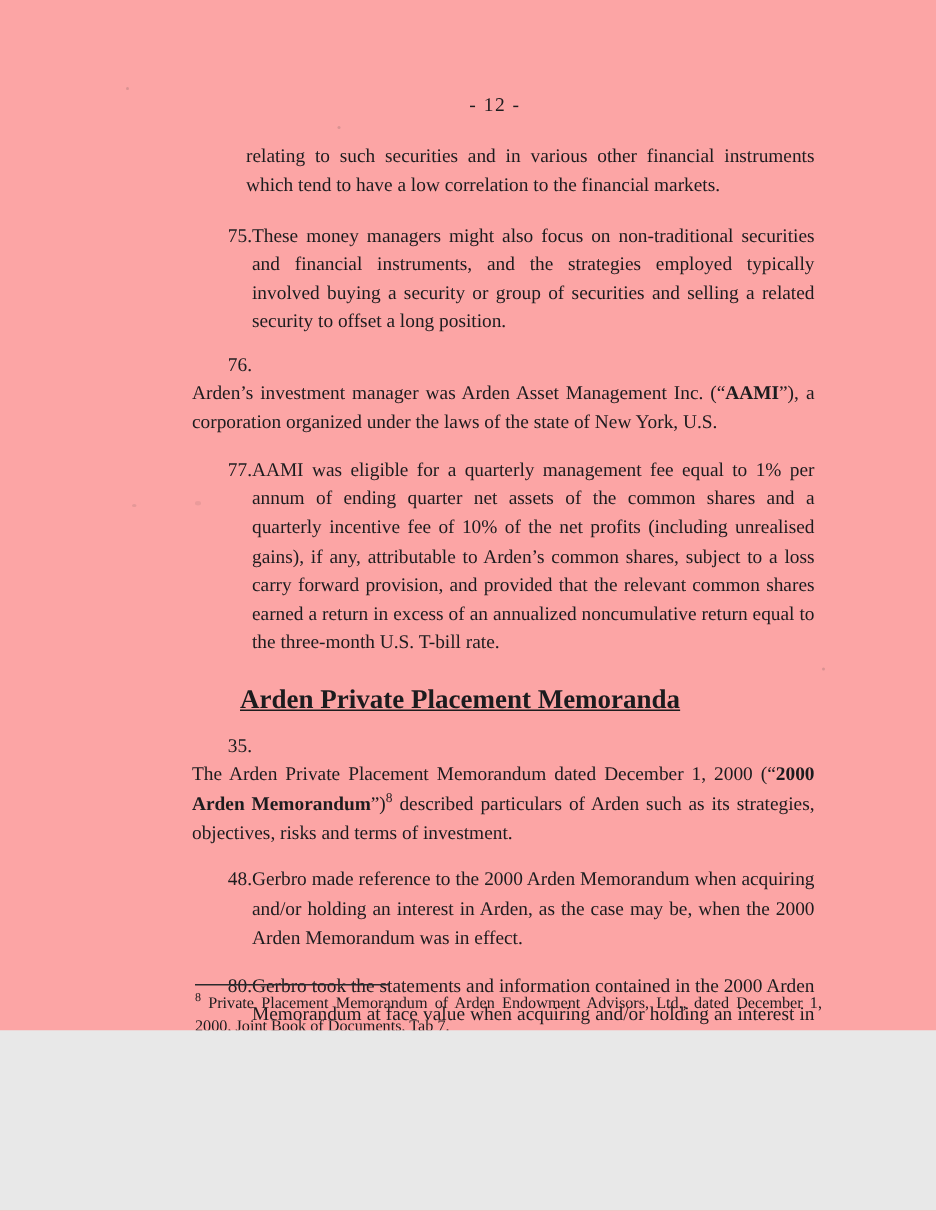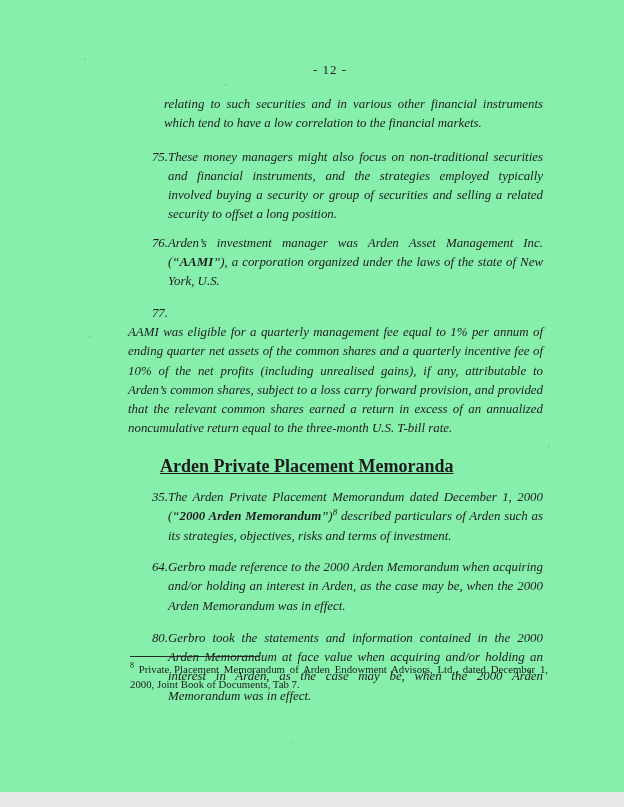--- a/index.html
+++ b/index.html
@@ -3,22 +3,22 @@
 <meta charset="utf-8">
 <style>
   html, body {
     margin: 0;
     padding: 0;
     background: #e8e8e8;
   }
   .page {
     position: relative;
     width: 624px;
-    height: 792px;
-    background: #86efac;
+    height: 687px;
+    background: #fca5a5;
     font-family: "Liberation Serif", "DejaVu Serif", serif;
     color: #1c1c1e;
     overflow: hidden;
   }
   .page-number {
     position: absolute;
     top: 62px;
     left: 0;
     width: 100%;
     padding-left: 36px;
@@ -30,42 +30,41 @@
   .content {
     position: absolute;
     top: 95px;
     left: 128px;
     width: 415px;
   }
   .body-text {
     font-size: 12.9px;
     line-height: 19.3px;
     text-align: justify;
-    font-style: italic;
   }
   .cont-para {
     margin-left: 36px;
     margin-bottom: 14px;
   }
   .para {
     display: flex;
     align-items: flex-start;
   }
   .para-num {
     width: 40px;
     flex-shrink: 0;
     text-align: right;
   }
   .para-body {
     flex: 1;
   }
   .mb-9  { margin-bottom: 9px; }
-  .mb-12 { margin-bottom: 12px; }
+  .mb-12 { margin-bottom: 12px; flex-direction: column; }
   .mb-13 { margin-bottom: 13px; }
-  .mb-18 { margin-bottom: 18px; flex-direction: column; }
+  .mb-18 { margin-bottom: 18px; }
   .section-heading {
     margin-left: 32px;
     margin-bottom: 12px;
     font-weight: bold;
     text-decoration: underline;
     font-size: 18px;
     line-height: 19.3px;
     text-align: left;
   }
   sup.fn-ref {
@@ -134,21 +133,21 @@
     </div>
 
     <div class="section-heading">Arden Private Placement Memoranda</div>
 
     <div class="para body-text mb-12">
       <span class="para-num">35.</span>
       <span class="para-body"><span>The Arden Private Placement Memorandum dated December 1, 2000 (“</span><b>2000 Arden Memorandum</b><span>”)</span><sup class="fn-ref">8</sup><span> described particulars of Arden such as its strategies, objectives, risks and terms of investment.</span></span>
     </div>
 
     <div class="para body-text mb-13">
-      <span class="para-num">64.</span>
+      <span class="para-num">48.</span>
       <span class="para-body">Gerbro made reference to the 2000 Arden Memorandum when acquiring and/or holding an interest in Arden, as the case may be, when the 2000 Arden Memorandum was in effect.</span>
     </div>
 
     <div class="para body-text">
       <span class="para-num">80.</span>
       <span class="para-body">Gerbro took the statements and information contained in the 2000 Arden Memorandum at face value when acquiring and/or holding an interest in Arden, as the case may be, when the 2000 Arden Memorandum was in effect.</span>
     </div>
 
   </div>
 

